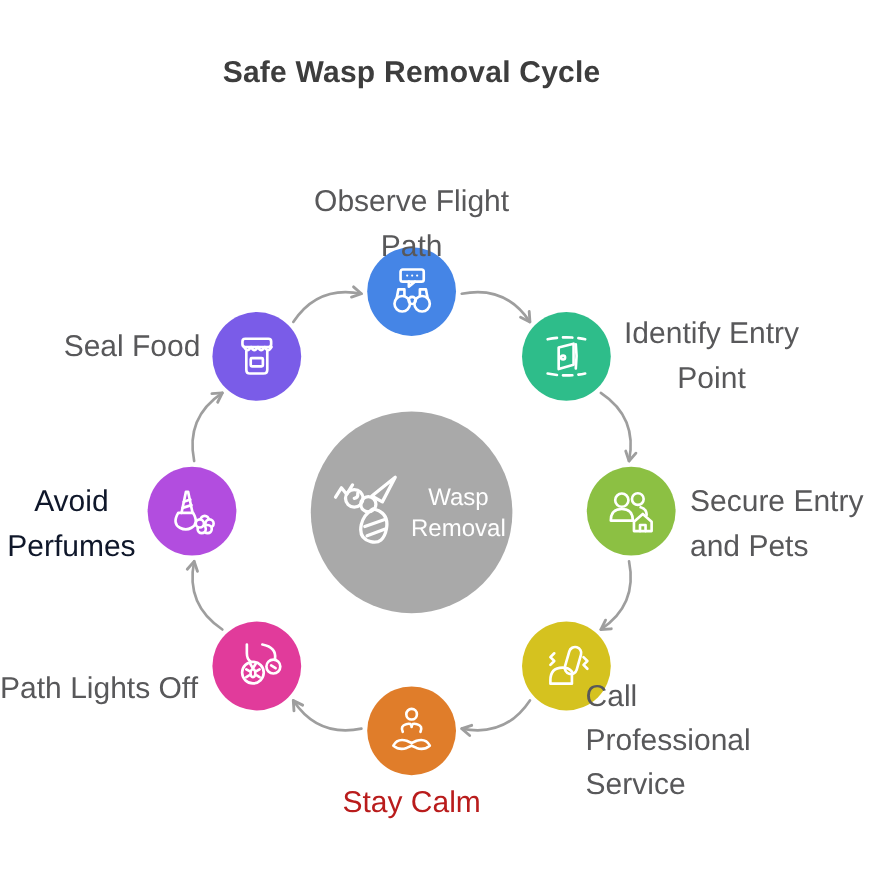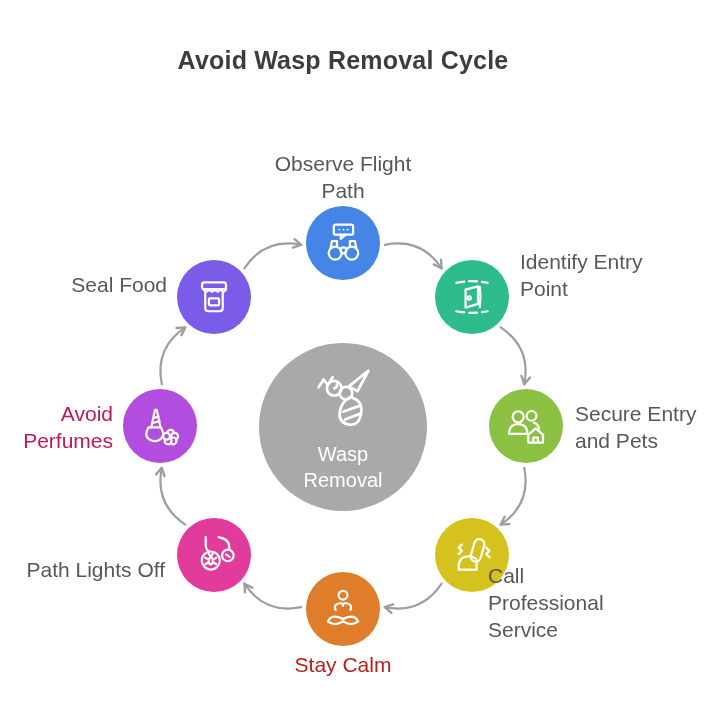--- a/index.html
+++ b/index.html
@@ -8,48 +8,48 @@
     font-family:"Liberation Sans",sans-serif;
   }
   .title{
     position:absolute;top:46px;left:0;width:686px;text-align:center;
     font-size:25px;font-weight:bold;letter-spacing:0.2px;
   }
   .arrows{position:absolute;left:0;top:0;width:728px;height:726px;}
   .arrows path{fill:none;stroke-width:2.2;stroke-linecap:round;}
   .center-node{
     position:absolute;left:259px;top:343px;width:168px;height:168px;border-radius:50%;
-    display:flex;flex-direction:column;align-items:center;justify-content:center;
+    display:flex;align-items:center;justify-content:center;
   }
   .center-label{font-size:20px;line-height:26px;text-align:center;white-space:pre-line;margin-top:2px;}
   .node{
     position:absolute;width:74px;height:74px;border-radius:50%;
     display:flex;align-items:center;justify-content:center;
   }
   .node svg{display:block;}
   .icon{fill:none;stroke:#ffffff;stroke-width:2.4;stroke-linecap:round;stroke-linejoin:round;}
   .icon-center{fill:none;stroke:#ffffff;stroke-width:2.8;stroke-linecap:round;stroke-linejoin:round;}
   .n0{left:306px;top:206px}.n1{left:435px;top:260px}.n2{left:489px;top:389px}.n3{left:435px;top:518px}
   .n4{left:306px;top:572px}.n5{left:177px;top:518px}.n6{left:123px;top:389px}.n7{left:177px;top:260px}
-  .lbl{position:absolute;font-size:21px;line-height:27px;white-space:pre-line;}
+  .lbl{position:absolute;font-size:25px;line-height:37px;white-space:pre-line;}
   .l0{left:223px;top:150px;width:240px;text-align:center;}
-  .l1{left:520px;top:248px;text-align:left;}
+  .l1{left:520px;top:260px;text-align:center;}
   .l2{left:575px;top:400px;text-align:left;}
   .l3{left:488px;top:562px;text-align:left;}
   .l4{left:243px;top:651px;width:200px;text-align:center;white-space:nowrap;}
   .l5{right:563px;top:556px;text-align:right;white-space:nowrap;}
   .l6{right:615px;top:400px;text-align:right;}
   .l7{right:561px;top:271px;text-align:left;white-space:nowrap;}
 </style>
 </head>
 <body>
 
 <div class="canvas">
 
-  <div class="title" style="color: rgb(61, 61, 61);">Avoid Wasp Removal Cycle</div>
+  <div class="title" style="color: rgb(61, 61, 61);">Safe Wasp Removal Cycle</div>
 
   <svg class="arrows" viewBox="0 0 728 726">
     <defs>
       <marker id="ah" viewBox="0 0 12 12" refX="9" refY="6" markerWidth="13" markerHeight="13" orient="auto" markerUnits="userSpaceOnUse">
         <path d="M2,2 L9,6 L2,10" fill="none" stroke-width="2.2" stroke-linecap="round" stroke-linejoin="round" style="stroke: rgb(158, 158, 158);"></path>
       </marker>
     </defs>
     <path marker-end="url(#ah)" d="M384.8,244.8 Q421.1,237.5 441.6,268.3" style="stroke: rgb(158, 158, 158);"></path>
     <path marker-end="url(#ah)" d="M500.7,327.4 Q531.5,347.9 524.2,384.2" style="stroke: rgb(158, 158, 158);"></path>
     <path marker-end="url(#ah)" d="M524.2,467.8 Q531.5,504.1 500.7,524.6" style="stroke: rgb(158, 158, 158);"></path>
@@ -172,17 +172,17 @@
 Path</div>
   <div class="lbl l1" style="color: rgb(88, 88, 90);">Identify Entry
 Point</div>
   <div class="lbl l2" style="color: rgb(88, 88, 90);">Secure Entry
 and Pets</div>
   <div class="lbl l3" style="color: rgb(88, 88, 90);">Call
 Professional
 Service</div>
   <div class="lbl l4" style="color: #b91c1c;">Stay Calm</div>
   <div class="lbl l5" style="color: rgb(88, 88, 90);">Path Lights Off</div>
-  <div class="lbl l6" style="color: #be185d;">Avoid
+  <div class="lbl l6" style="color: #0f172a; text-align: center;">Avoid
 Perfumes</div>
   <div class="lbl l7" style="color: rgb(88, 88, 90);">Seal Food</div>
 
 </div>
 
 </body></html>

